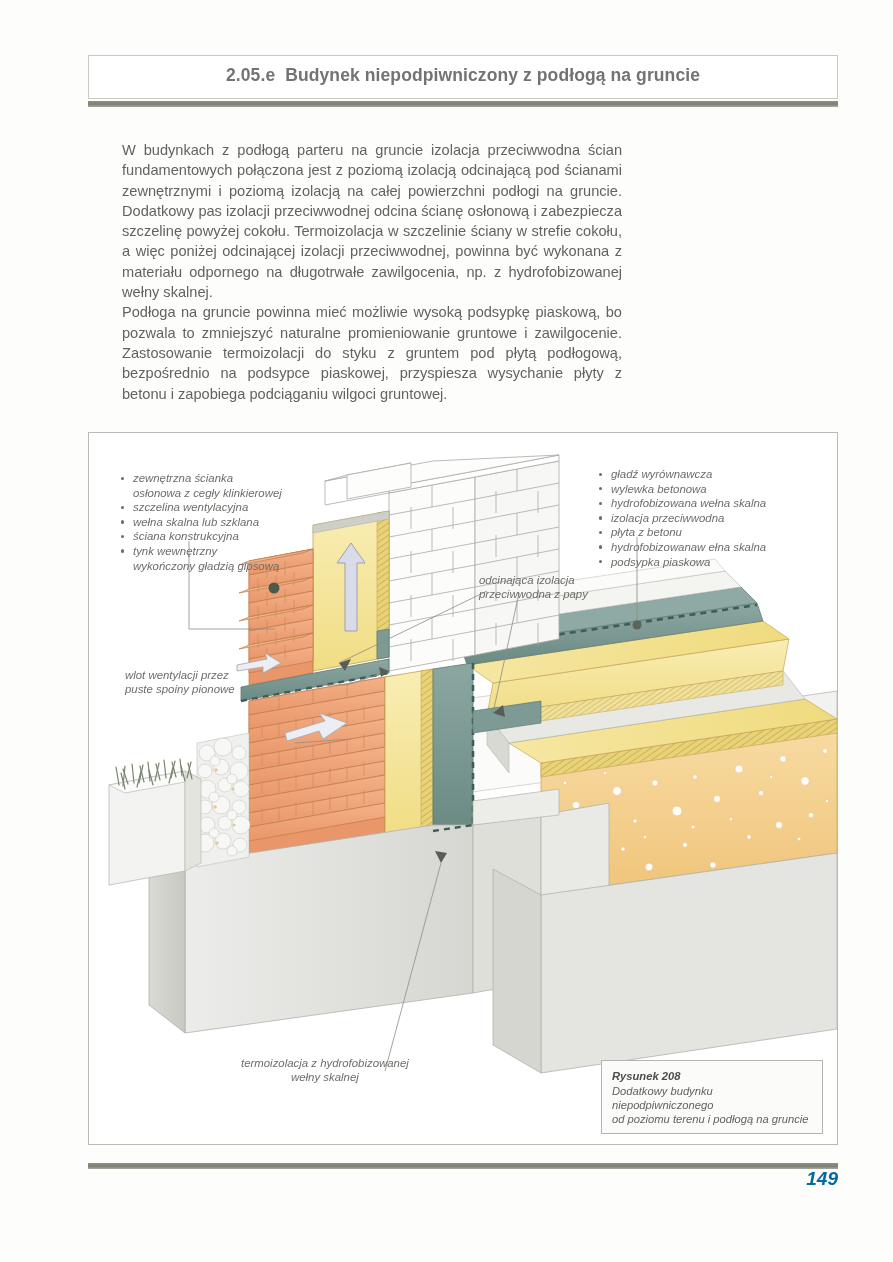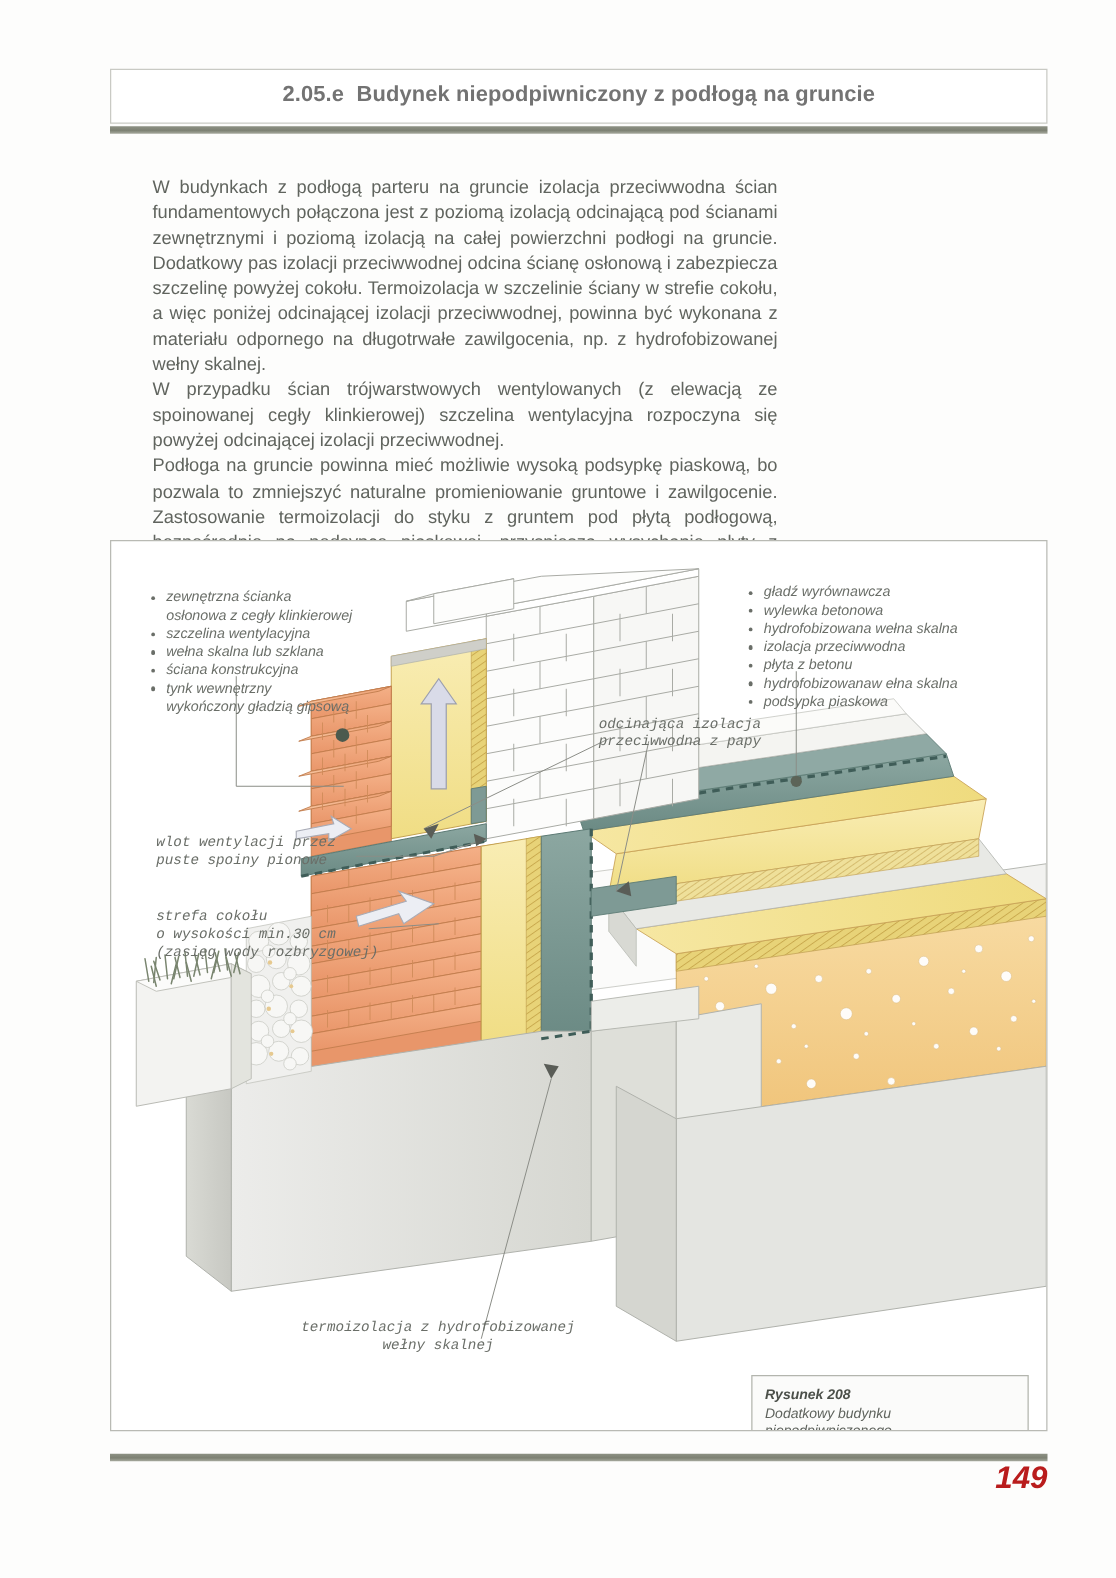--- a/index.html
+++ b/index.html
@@ -113,21 +113,20 @@
   }
 
   
   .callout {
     position: absolute;
     font-size: 11.4px;
     font-style: italic;
     line-height: 14.4px;
     color: #6a6e68;
     white-space: nowrap;
-    font-family: Liberation Mono, monospace;
   }
   .callout-cut     { left: 390px; top: 140px; }
   .callout-vent    { left: 36px;  top: 235px; }
   .callout-plinth  { left: 36px;  top: 294px; }
   .callout-thermo  { left: 152px; top: 623px; text-align: center; }
 
   
   .caption-box {
     position: absolute;
     left: 512px;
@@ -135,21 +134,20 @@
     width: 222px;
     height: 74px;
     border: 1px solid #b3b5ae;
     background: #fbfbfa;
     box-sizing: border-box;
     padding: 8px 9px 0 10px;
     font-size: 11.2px;
     font-style: italic;
     line-height: 14.1px;
     color: #5f635d;
-    margin-top: 40px;
   }
   .caption-box .cap-title {
     font-weight: bold;
     font-style: italic;
     color: #4b4f49;
     margin-bottom: 1px;
   }
 
   
   .footer-rule {
@@ -157,44 +155,43 @@
     left: 88px;
     top: 1163px;
     width: 750px;
     height: 6px;
     background: linear-gradient(180deg,#8d9184 0%,#7d8173 55%,#a7aa9e 100%);
   }
   .page-number {
     position: absolute;
     right: 55px;
     top: 1168px;
-    font-size: 25px;
+    font-size: 19px;
     font-weight: bold;
     font-style: italic;
-    color: #b91c1c;
+    color: #0369a1;
   }
 
   svg { display: block; }
   .dwg { position: absolute; left: 0; top: 0; }
 </style>
 </head>
 <body>
 
 <div class="page">
 
   <div class="header-box">
     <div class="header-title">
       <span class="num">2.05.e</span><span>Budynek niepodpiwniczony z podłogą na gruncie</span>
     </div>
   </div>
   <div class="header-rule"></div>
 
   <div class="body-text">
     <p class="just">W budynkach z podłogą parteru na gruncie izolacja przeciwwodna ścian fundamentowych połączona jest z poziomą izolacją odcinającą pod ścianami zewnętrznymi i poziomą izolacją na całej powierzchni podłogi na gruncie. Dodatkowy pas izolacji przeciwwodnej odcina ścianę osłonową i zabezpiecza szczelinę powyżej cokołu. Termoizolacja w szczelinie ściany w strefie cokołu, a więc poniżej odcinającej izolacji przeciwwodnej, powinna być wykonana z materiału odpornego na długotrwałe zawilgocenia, np. z hydrofobizowanej wełny skalnej.</p>
-    <p class="just">W przypadku ścian trójwarstwowych wentylowanych (z elewacją ze spoinowanej cegły klinkierowej) szczelina wentylacyjna rozpoczyna się powyżej odcinającej izolacji przeciwwodnej.</p>
     <p class="just">Podłoga na gruncie powinna mieć możliwie wysoką podsypkę piaskową, bo pozwala to zmniejszyć naturalne promieniowanie gruntowe i zawilgocenie. Zastosowanie termoizolacji do styku z gruntem pod płytą podłogową, bezpośrednio na podsypce piaskowej, przyspiesza wysychanie płyty z betonu i zapobiega podciąganiu wilgoci gruntowej.</p>
   </div>
 
   <div class="figure">
 
     <svg class="dwg" width="748" height="711" viewBox="0 0 748 711">
       <defs>
         <linearGradient id="gBrickTop" x1="0" y1="0" x2="1" y2="0">
           <stop offset="0" stop-color="#f7c39e"></stop>
           <stop offset="1" stop-color="#eda074"></stop>
@@ -630,25 +627,20 @@
     <div class="callout callout-cut">
       <div>odcinająca izolacja</div>
       <div>przeciwwodna z papy</div>
     </div>
 
     <div class="callout callout-vent">
       <div>wlot wentylacji przez</div>
       <div>puste spoiny pionowe</div>
     </div>
 
-    <div class="callout callout-plinth">
-      <div>strefa cokołu</div>
-      <div>o wysokości min.30 cm</div>
-      <div>(zasięg wody rozbryzgowej)</div>
-    </div>
 
     <div class="callout callout-thermo">
       <div>termoizolacja z hydrofobizowanej</div>
       <div>wełny skalnej</div>
     </div>
 
     <div class="caption-box">
       <div class="cap-title">Rysunek 208</div>
       <div>Dodatkowy budynku niepodpiwniczonego</div>
       <div>od poziomu terenu i podłogą na gruncie</div>

